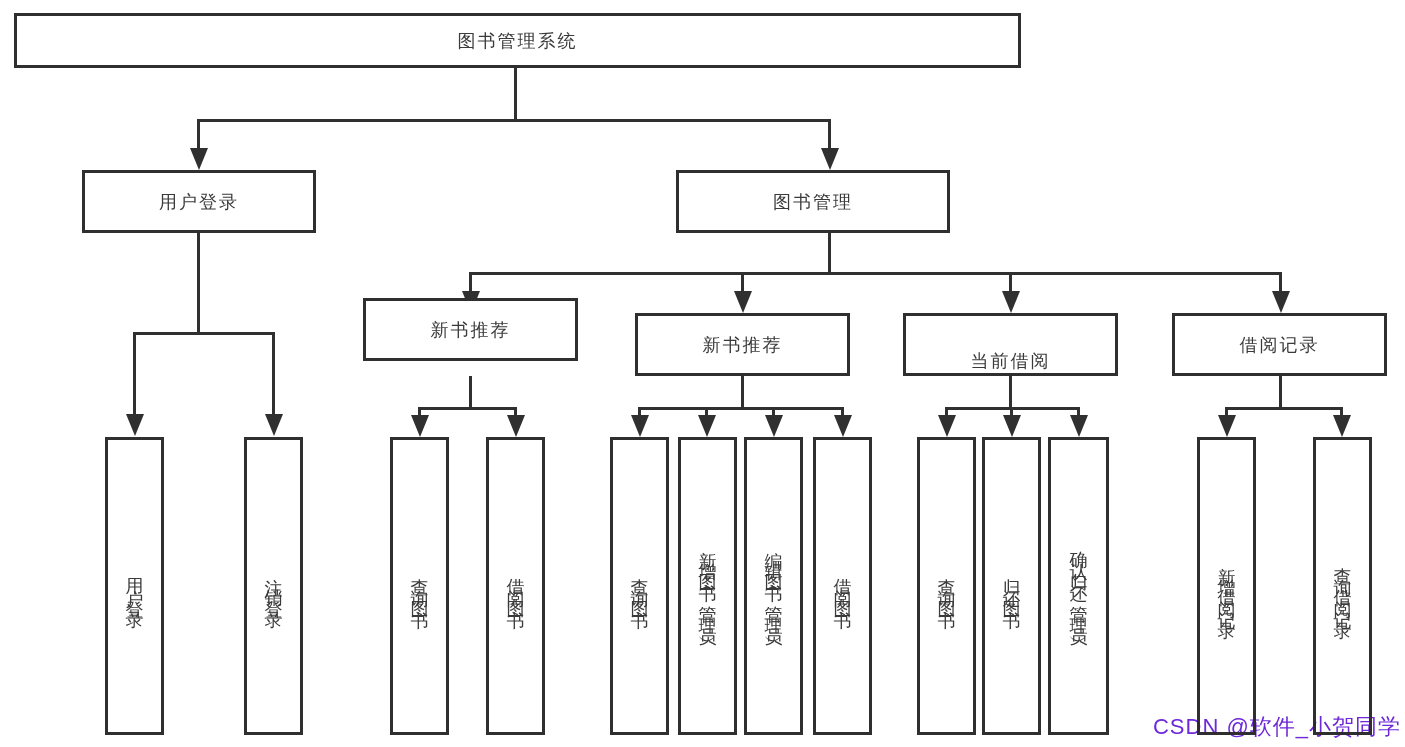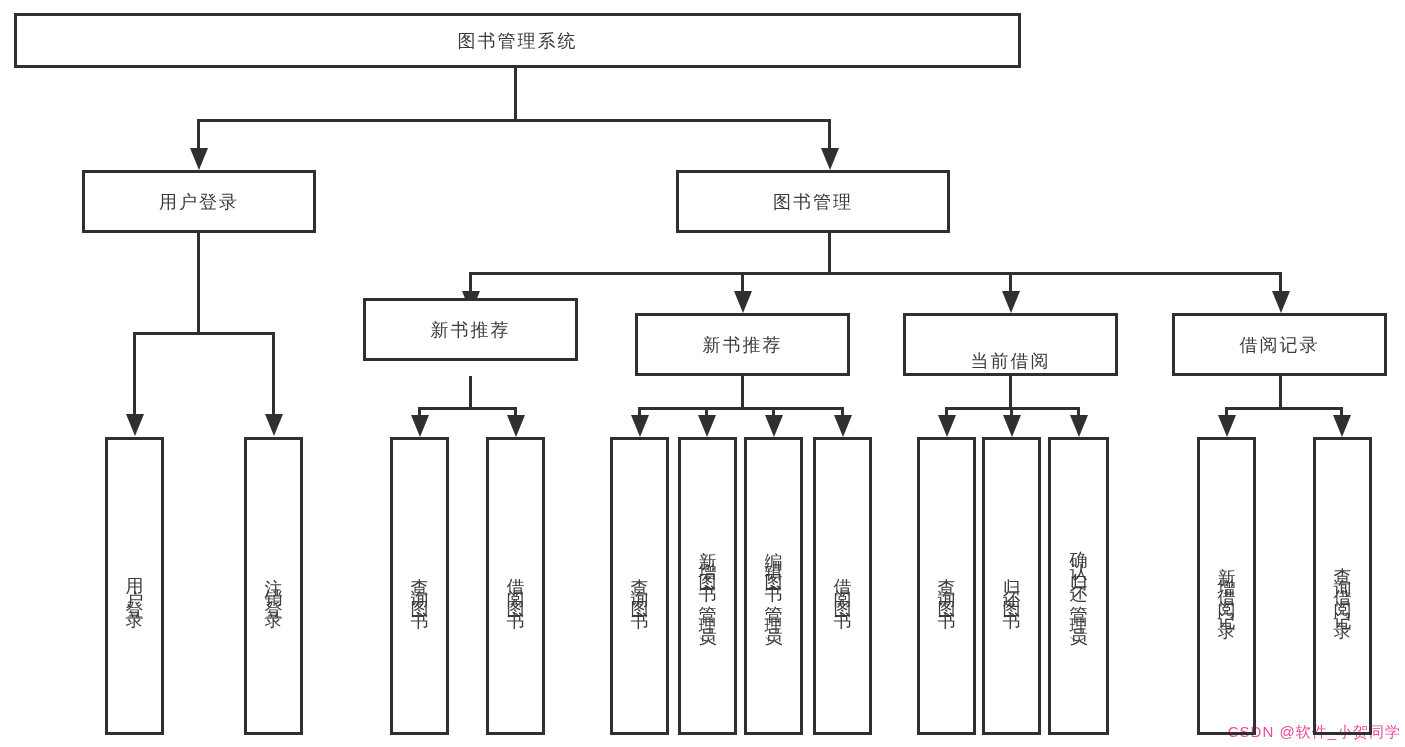--- a/index.html
+++ b/index.html
@@ -60,22 +60,22 @@
   .l-bbb    { left: 813px; }
   .l-cbq    { left: 917px; }
   .l-cbr    { left: 982px; }
   .l-cbc    { left: 1048px; width: 61px; }
   .l-bra    { left: 1197px; }
   .l-brq    { left: 1313px; }
   .watermark {
     position: absolute;
     right: 4px;
     bottom: 5px;
-    font-size: 15px;
-    color: #ec4899;
+    font-size: 22px;
+    color: #6d28d9;
     letter-spacing: 1px;
     mix-blend-mode: darken;
     white-space: nowrap;
     z-index: 6;
   }
 </style>
 </head>
 <body>
 
 <div class="canvas">

